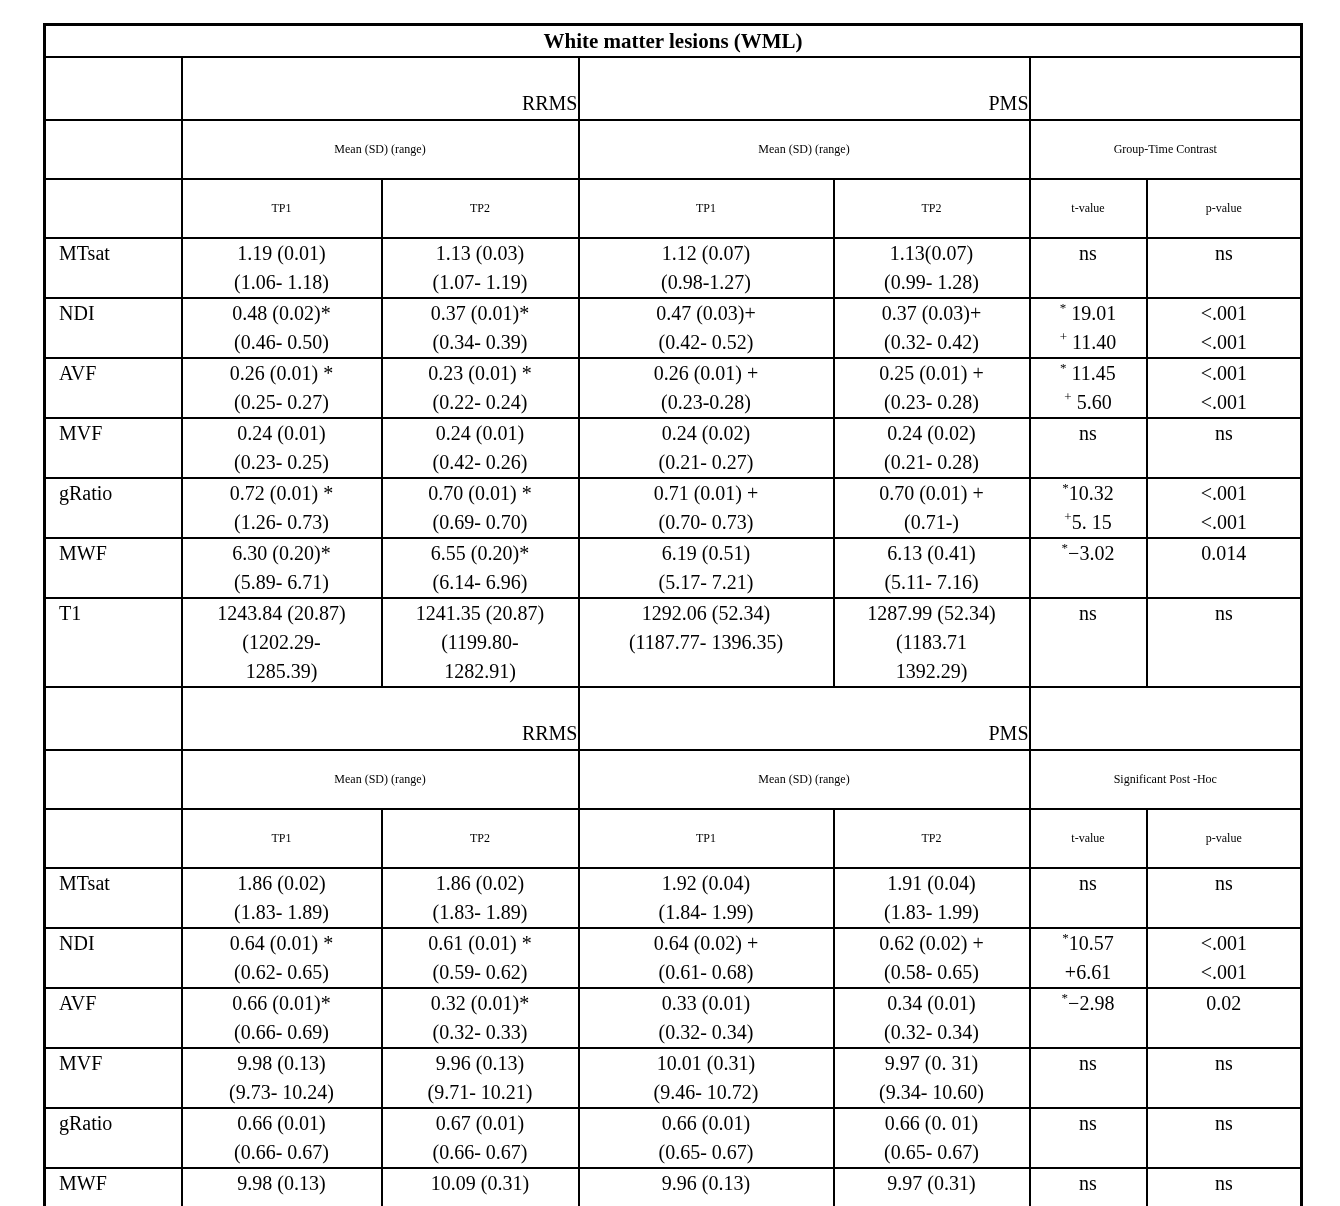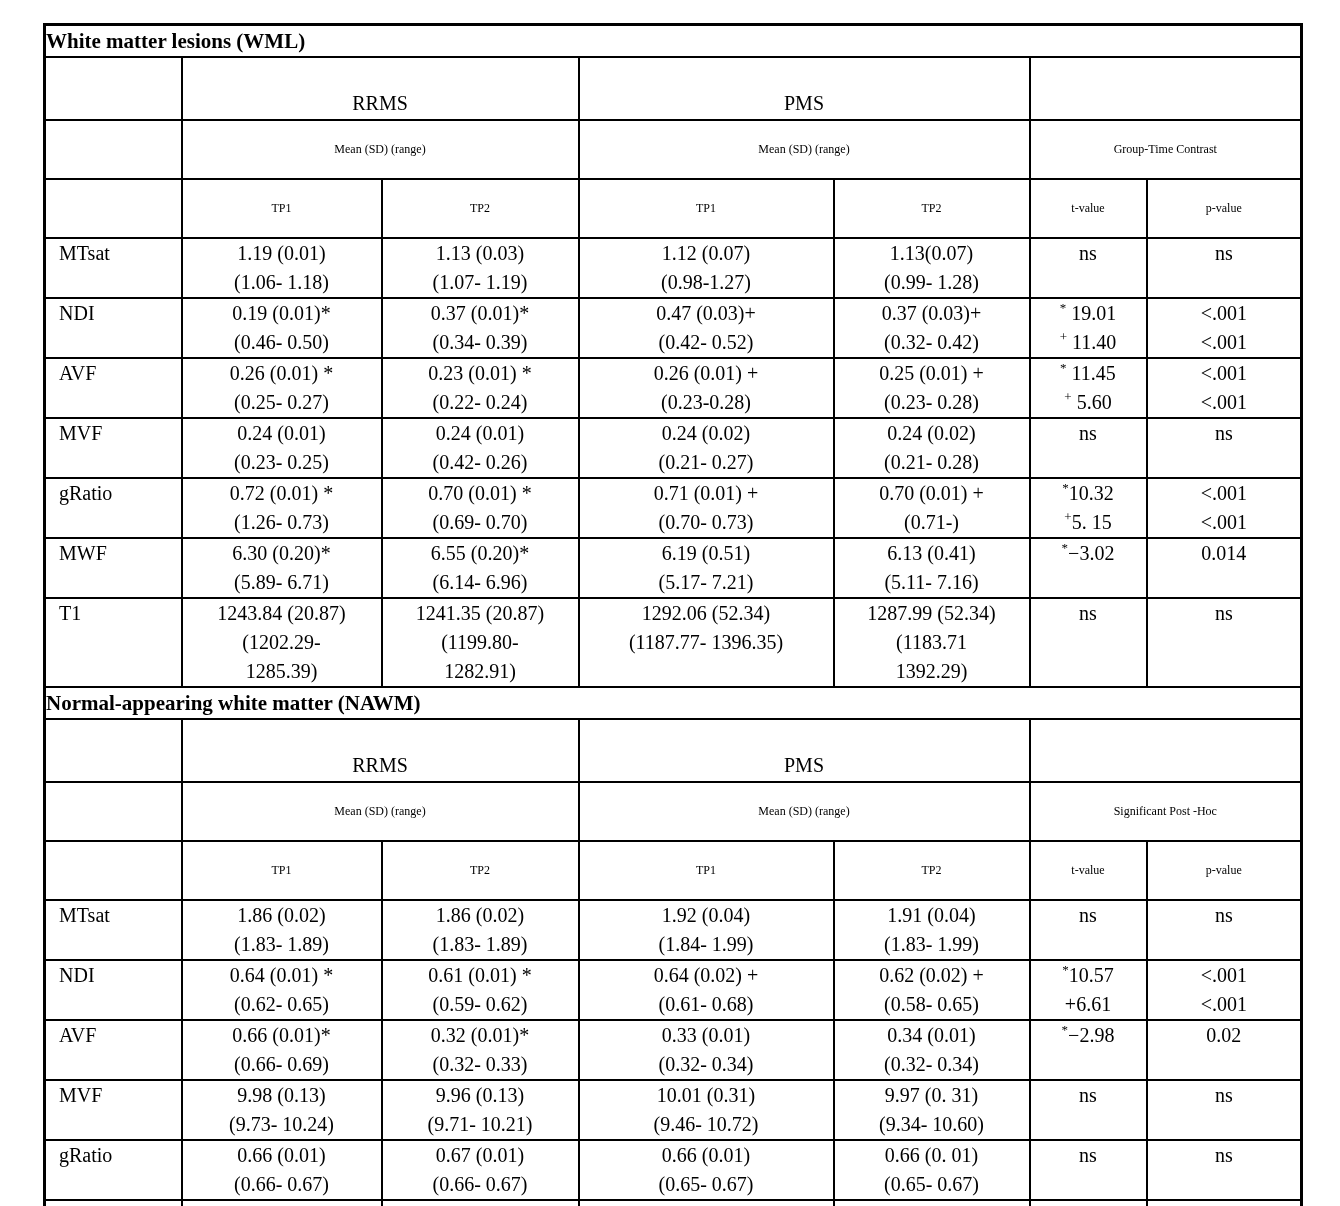--- a/index.html
+++ b/index.html
@@ -8,28 +8,28 @@
     font-family:"Liberation Serif","DejaVu Serif",serif;
     overflow:hidden;
   }
   table.results {
     border-collapse:collapse; table-layout:fixed;
     margin:23px 0 0 43px; width:1257px;
     border:3px solid #000;
   }
   td { border:2px solid #000; padding:0; overflow:hidden; }
   .title-cell {
-    font-weight:bold; text-align:left; font-size:21px;
+    font-weight:bold; text-align:center; font-size:21px;
     height:30px; vertical-align:middle;
   }
   .group-cell, .spacer-cell, .corner-cell {
     height:57px;
   }
   .group-cell {
-    text-align:center; vertical-align:bottom; padding-bottom:4px; font-size:20px;
+    text-align:right; vertical-align:bottom; padding-bottom:4px; font-size:20px;
   }
   .mid-cell {
     height:27px; text-align:center; vertical-align:middle; font-size:12px;
   }
   .label, .val, .stat {
     font-size:20px; line-height:29px; vertical-align:top; height:58px;
   }
   .label { text-align:left; padding-left:13px; }
   .label.bold { font-weight:normal;border-radius:11px; }
   .val, .stat { text-align:center; }
@@ -97,21 +97,21 @@
         <td class="stat">
           <div>ns</div>
         </td>
         <td class="stat">
           <div>ns</div>
         </td>
       </tr>
       <tr>
         <td class="label bold">NDI</td>
         <td class="val">
-          <div>0.19 (0.01)*</div>
+          <div>0.48 (0.02)*</div>
           <div>(0.46- 0.50)</div>
         </td>
         <td class="val">
           <div>0.37 (0.01)*</div>
           <div>(0.34- 0.39)</div>
         </td>
         <td class="val">
           <div>0.47 (0.03)+</div>
           <div>(0.42- 0.52)</div>
         </td>
@@ -256,23 +256,20 @@
         <td class="stat">
           <div>ns</div>
         </td>
         <td class="stat">
           <div>ns</div>
         </td>
       </tr>
     </tbody>
 
   <tbody>
-    <tr>
-      <td colspan="7" class="title-cell">Normal-appearing white matter (NAWM)</td>
-    </tr>
     <tr>
       <td class="corner-cell"></td>
       <td colspan="2" class="group-cell">RRMS</td>
       <td colspan="2" class="group-cell">PMS</td>
       <td colspan="2" class="spacer-cell"></td>
     </tr>
     <tr>
       <td class="corner-cell"></td>
       <td colspan="2" class="mid-cell">Mean (SD) (range)</td>
       <td colspan="2" class="mid-cell">Mean (SD) (range)</td>

